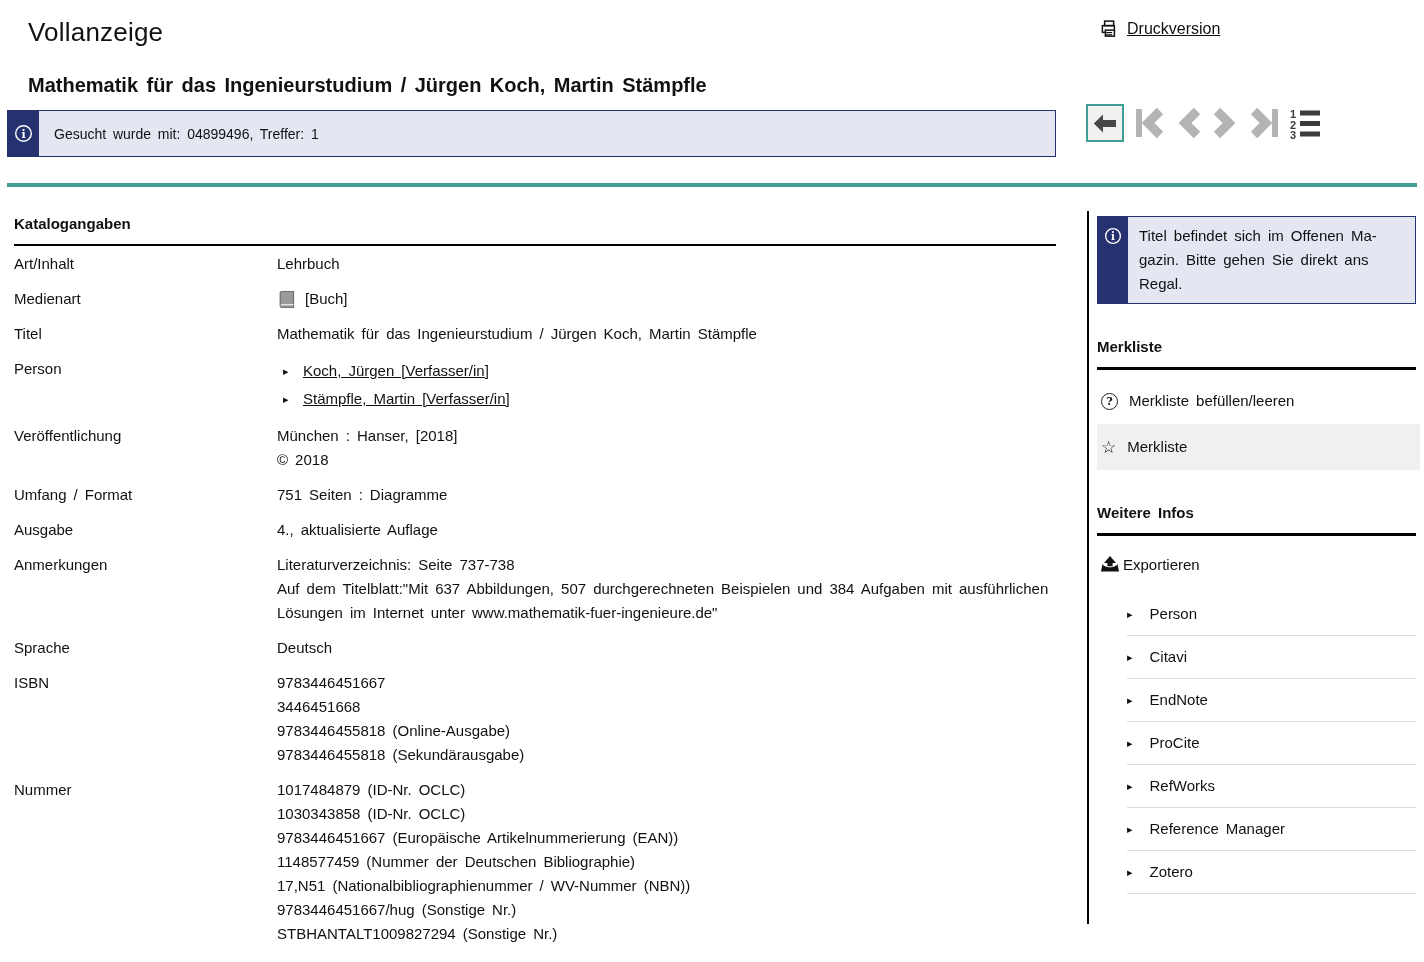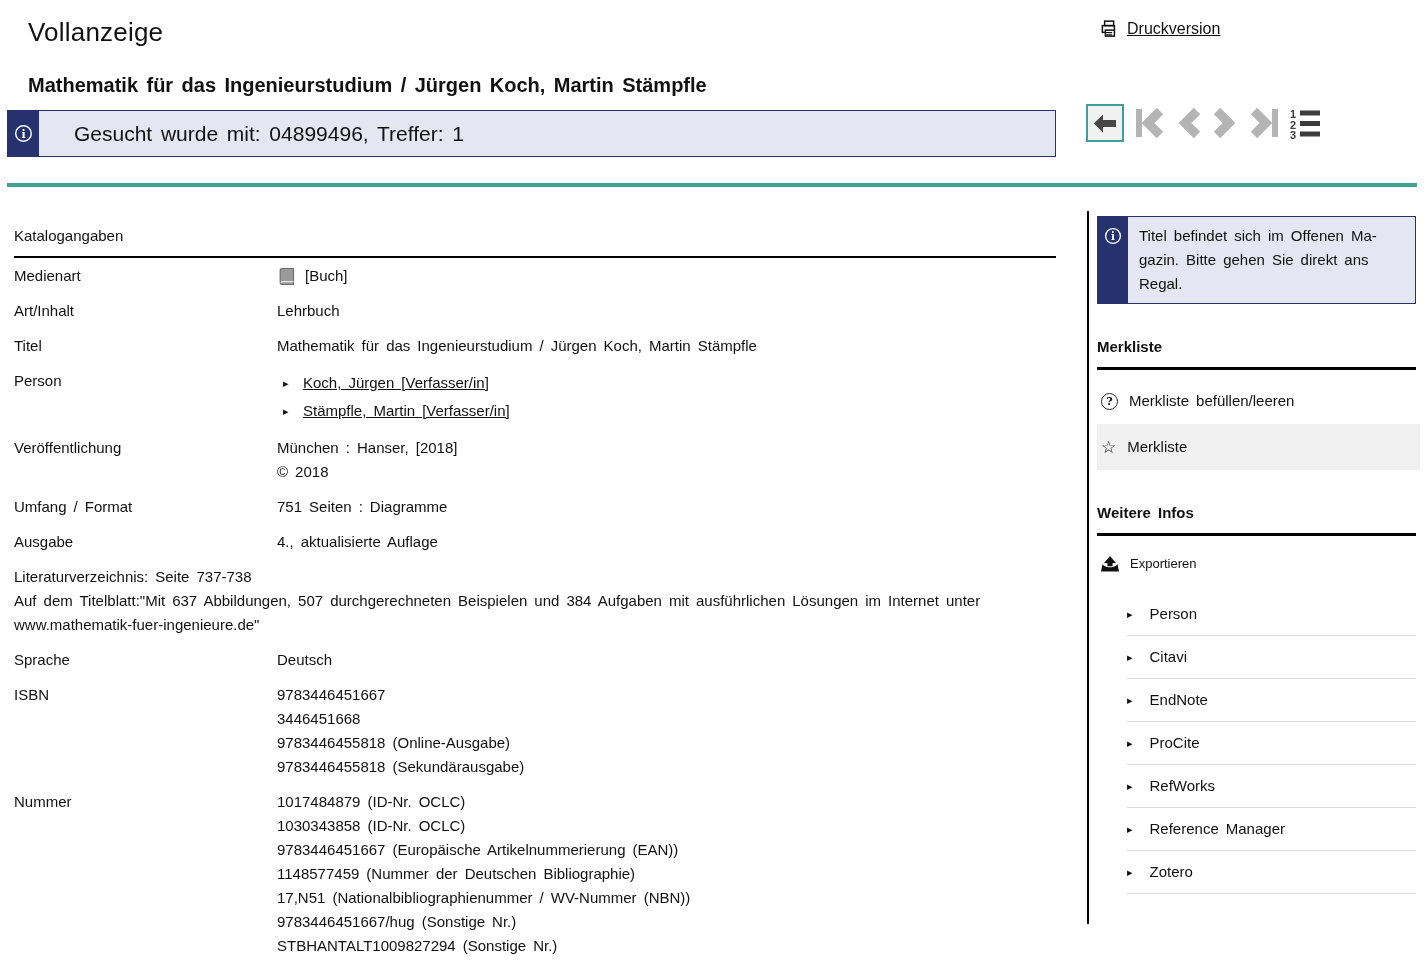--- a/index.html
+++ b/index.html
@@ -38,38 +38,38 @@
     position:absolute; top:110px; left:7px;
     width:1049px; height:47px;
     background:#e4e6f1; border:1px solid #26316f;
     display:flex; align-items:stretch;
   }
   .info-banner .strip {
     width:31px; background:#26316f; flex:none;
     display:flex; align-items:center; justify-content:center;
   }
   .info-banner .msg {
-    align-self:center; padding-left:15px; font-size:21px;margin-left:20px;
+    align-self:center; padding-left:15px; font-size:14px;
   }
 
   .teal-divider {
     position:absolute; top:183px; left:7px; width:1410px; height:4px;
     background:#45a094;
   }
 
   
   .layout {
     position:absolute; top:211px; left:0; width:1424px;
     display:flex; align-items:flex-start;
   }
   main { margin-left:14px; width:1042px; }
 
   .section-heading {
-    font-size:15px; font-weight:normal;
-    padding-bottom:12px; border-bottom:2px solid #000; margin-top:16px;
+    font-size:15px; font-weight:bold;
+    padding-bottom:12px; border-bottom:2px solid #000; margin-top:4px;
   }
 
   .cat-row { display:flex; }
   .cat-row + .cat-row { margin-top:8px; }
   .cat-row:first-child { margin-top:3px; }
   .cat-label { width:263px; flex:none; font-size:15px; line-height:24px; padding-top:3px; }
   .cat-value { font-size:15px; line-height:24px; padding-top:3px; }
   .val-line { display:flex; align-items:flex-start; }
   .link-line { padding:2px 0; }
   .tri {
@@ -105,21 +105,21 @@
     font-size:15px; padding:13px 4px; cursor:pointer; line-height:20px;
   }
   .side-item.active { background:#f0f0f0; margin-right:-4px; }
   .circle-ic {
     width:17px; height:17px; flex:none; border:1.6px solid #222; border-radius:50%;
     display:flex; align-items:center; justify-content:center;
     font-size:11px; font-weight:bold; line-height:1;
     font-family:"DejaVu Serif", serif;
   }
   .star { font-size:17px; line-height:1; }
-  .export-row { display:flex; align-items:flex-start; gap:11px; font-size:13px; padding:12px 4px; cursor:pointer; }
+  .export-row { display:flex; align-items:center; gap:4px; font-size:15px; padding:12px 4px; cursor:pointer; }
   .export-list { list-style:none; margin-top:8px; }
   .export-list li {
     display:flex; align-items:center; gap:17px;
     margin-left:30px; margin-right:0;
     padding:11px 0; font-size:15px; line-height:20px;
     border-bottom:1px solid #dcdcdc; cursor:pointer;
   }
   .export-list .tri { margin-left:0; width:auto; line-height:20px; }
 
   svg { display:block; }
@@ -208,42 +208,42 @@
   </button>
 </div>
 
 <div class="teal-divider"></div>
 
 <div class="layout">
   <main>
     <div class="section-heading">Katalogangaben</div>
     <div id="catalog-rows">
         <div class="cat-row">
+          <div class="cat-label">Art/Inhalt</div>
+          <div class="cat-value">
+            <div class="val-line">
+              <span>Lehrbuch</span>
+            </div>
+          </div>
+        </div>
+        <div class="cat-row">
           <div class="cat-label">Medienart</div>
           <div class="cat-value">
             <div class="val-line">
               <span class="book-ic">
                 <svg width="17" height="19" viewBox="0 0 17 19">
                   <path d="M3 1.5 H14.5 V17.5 H3 C1.6 17.5 1.2 16.6 1.2 15.8 V3.2 C1.2 2.2 2 1.5 3 1.5 Z" fill="#9a9a9a" stroke="#6f6f6f" stroke-width="1.2"></path>
                   <path d="M2 15.8 C2 15 2.6 14.6 3.4 14.6 H14.5" fill="none" stroke="#e8e8e8" stroke-width="1.2"></path>
                 </svg>
               </span>
               <span>[Buch]</span>
             </div>
           </div>
         </div>
         <div class="cat-row">
-          <div class="cat-label">Art/Inhalt</div>
-          <div class="cat-value">
-            <div class="val-line">
-              <span>Lehrbuch</span>
-            </div>
-          </div>
-        </div>
-        <div class="cat-row">
           <div class="cat-label">Titel</div>
           <div class="cat-value">
             <div class="val-line">
               <span>Mathematik für das Ingenieurstudium / Jürgen Koch, Martin Stämpfle</span>
             </div>
           </div>
         </div>
         <div class="cat-row">
           <div class="cat-label">Person</div>
           <div class="cat-value">
@@ -278,20 +278,21 @@
         </div>
         <div class="cat-row">
           <div class="cat-label">Ausgabe</div>
           <div class="cat-value">
             <div class="val-line">
               <span>4., aktualisierte Auflage</span>
             </div>
           </div>
         </div>
         <div class="cat-row">
+          <div class="cat-label">Anmerkungen</div>
           <div class="cat-value">
             <div class="val-line">
               <span>Literaturverzeichnis: Seite 737-738</span>
             </div>
             <div class="val-line">
               <span>Auf dem Titelblatt:"Mit 637 Abbildungen, 507 durchgerechneten Beispielen und 384 Aufgaben mit ausführlichen Lösungen im Internet unter www.mathematik-fuer-ingenieure.de"</span>
             </div>
           </div>
         </div>
         <div class="cat-row">

